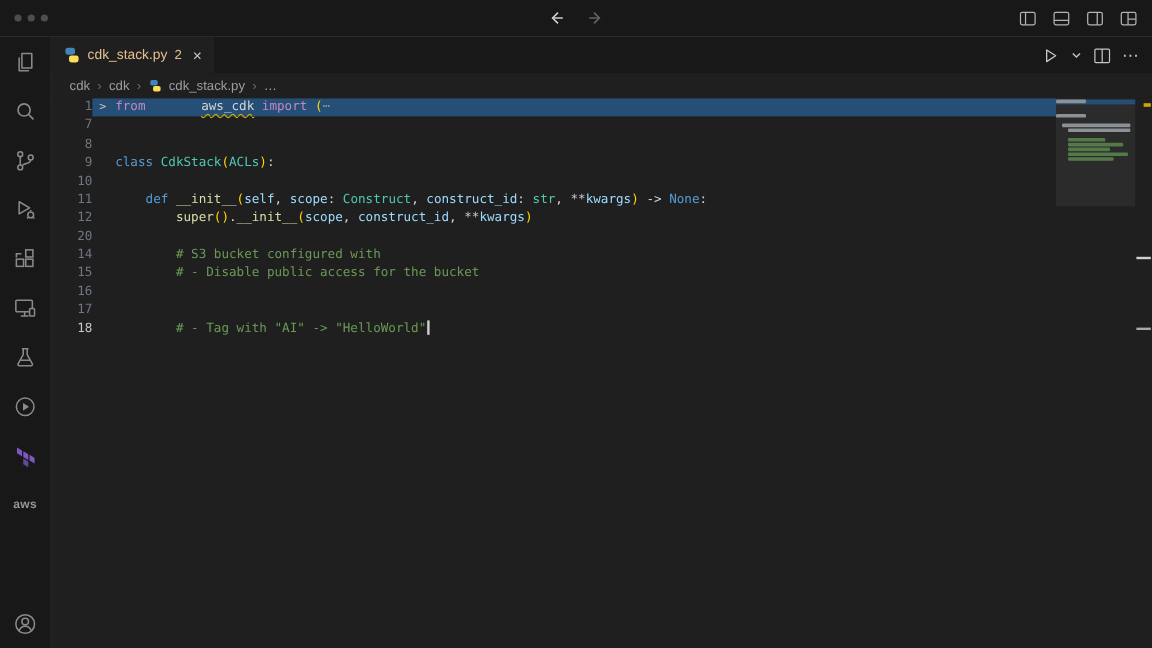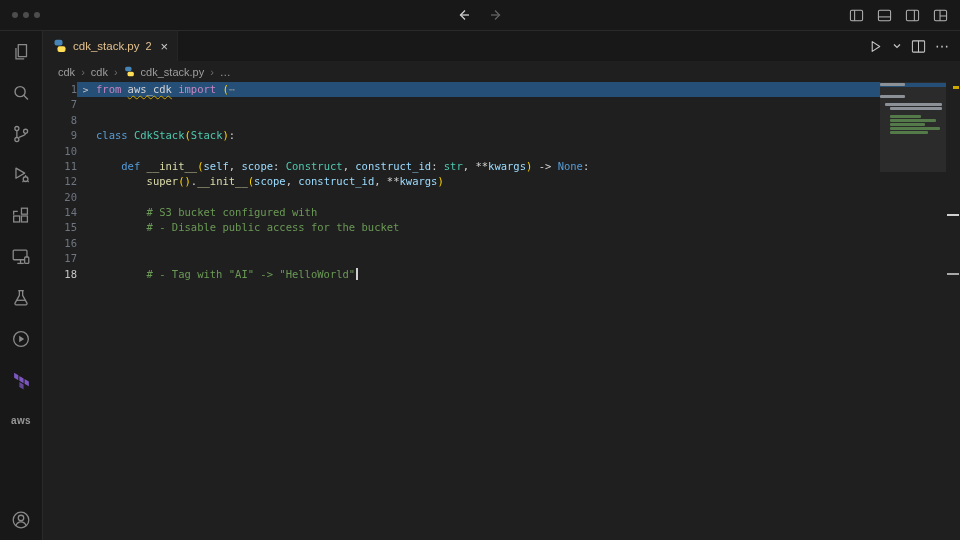--- a/index.html
+++ b/index.html
@@ -45,21 +45,21 @@
   .line{display:flex;height:15.38px;line-height:15.38px;}
   .num{width:34px;flex:none;text-align:right;color:#6e7681;}
   .line.current .num{color:#c6c6c6;}
   .line-body{flex:1;display:flex;}
   .line.selected .line-body{background:#264f78;}
   .fold-col{width:17px;flex:none;text-align:center;color:#c5c5c5;font-size:9.5px;}
   .code{white-space:pre;padding-left:2px;}
   .tok-kw{color:#C586C0}.tok-kw2{color:#569CD6}.tok-cls{color:#4EC9B0}.tok-fn{color:#DCDCAA}
   .tok-var{color:#9CDCFE}.tok-txt{color:#D4D4D4}.tok-com{color:#6A9955}.tok-brkt{color:#FFD700}
   .tok-fold{color:#8d8d8d;}
-  .warn{text-decoration:underline wavy #cca700 1px;text-underline-offset:2px;}
+  .warn{text-decoration:underline wavy #cca700 1px;text-underline-offset:2px;margin-left:40px;}
   .cursor{display:inline-block;width:1.5px;height:12px;background:#d0d0d0;margin-left:1px;vertical-align:-2px;}
 
   
   .minimap{position:absolute;top:1px;right:14px;width:66px;}
   .mm-row{height:4px;}
   .mm-row.mm-sel{background:#264f78;}
   .mm-bar{height:2.5px;background:#8b9196;border-radius:1px;}
   .mm-bar.mm-com{background:#547a4a;}
   .minimap-slider{position:absolute;top:0;right:14px;width:66px;height:90px;background:rgba(120,120,120,0.13);}
   .overview{position:absolute;top:0;right:0;width:14px;bottom:0;}
@@ -252,21 +252,21 @@
             <div class="num">8</div>
             <div class="line-body">
               <div class="fold-col"></div>
               <div class="code"></div>
             </div>
           </div>
           <div class="line">
             <div class="num">9</div>
             <div class="line-body">
               <div class="fold-col"></div>
-              <div class="code"><span class="tok-kw2">class </span><span class="tok-cls">CdkStack</span><span class="tok-brkt">(</span><span class="tok-cls">Stack</span><span class="tok-brkt">)</span><span class="tok-txt">:</span></div>
+              <div class="code"><span class="tok-kw2">class </span><span class="tok-cls">CdkStack</span><span class="tok-brkt">(</span><span class="tok-cls">ACLs</span><span class="tok-brkt">)</span><span class="tok-txt">:</span></div>
             </div>
           </div>
           <div class="line">
             <div class="num">10</div>
             <div class="line-body">
               <div class="fold-col"></div>
               <div class="code"></div>
             </div>
           </div>
           <div class="line">

